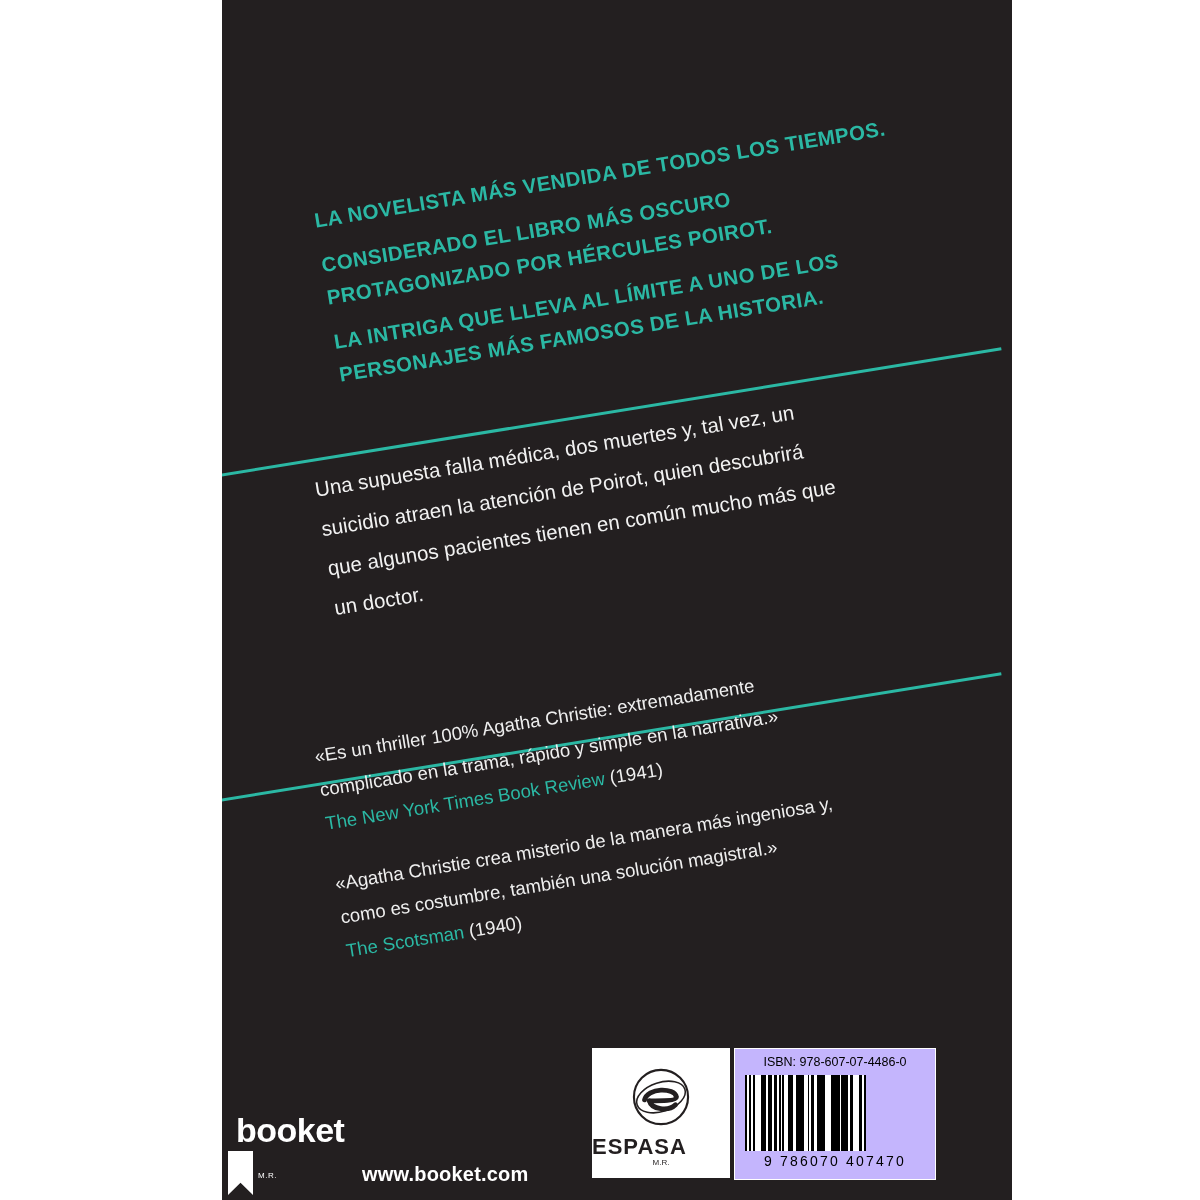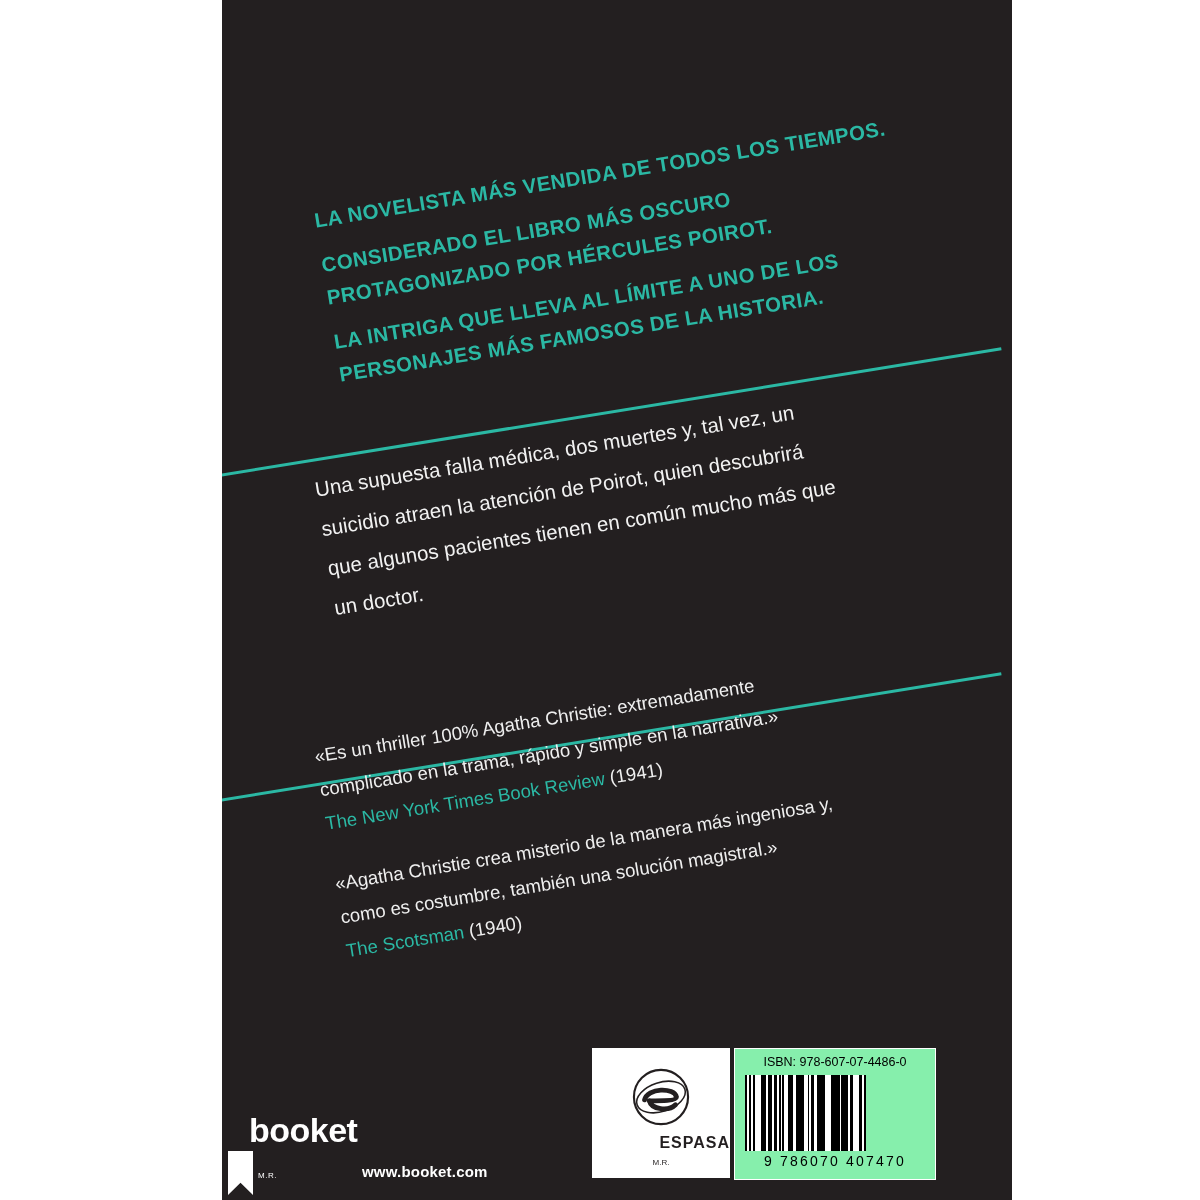--- a/index.html
+++ b/index.html
@@ -121,21 +121,20 @@
   }
   #booket-word {
     color: #ffffff;
     font-size: 34px;
     font-weight: bold;
     letter-spacing: -0.5px;
     line-height: 1;
     position: absolute;
     left: 8px;
     top: 18px;
-    margin-left: 13px;
   }
   #booket-bookmark {
     position: absolute;
     left: 0px;
     top: 56px;
     width: 25px;
     height: 44px;
     background: #ffffff;
     clip-path: polygon(0 0, 100% 0, 100% 100%, 50% 72%, 0 100%);
   }
@@ -146,21 +145,21 @@
     color: #ffffff;
     font-size: 8px;
     letter-spacing: 0.5px;
   }
 
   #booket-url {
     position: absolute;
     left: 140px;
     top: 143px;
     color: #ffffff;
-    font-size: 15px;
+    font-size: 20px;
     font-weight: bold;
     letter-spacing: 0.2px;
   }
 
   
   #espasa-box {
     position: absolute;
     left: 370px;
     top: 28px;
     width: 138px;
@@ -173,44 +172,44 @@
     top: 20px;
     transform: translateX(-50%);
     width: 58px;
     height: 58px;
   }
   #espasa-word {
     position: absolute;
     left: 0;
     right: 0;
     top: 86px;
-    text-align: right;
+    text-align: left;
     color: #231f20;
-    font-size: 16px;
+    font-size: 22px;
     font-weight: bold;
     letter-spacing: 1px;
   }
   #espasa-mr {
     position: absolute;
     left: 0;
     right: 0;
     top: 110px;
     text-align: center;
     color: #231f20;
     font-size: 8px;
   }
 
   
   #barcode-box {
     position: absolute;
     left: 512px;
     top: 28px;
     width: 200px;
     height: 130px;
-    background: #86efac;
+    background: #c4b5fd;
     border: 1px solid #ffffff;
   }
   #isbn-text {
     position: absolute;
     left: 0; right: 0;
     top: 6px;
     text-align: center;
     color: #000;
     font-size: 12.5px;
     font-family: "Liberation Sans", sans-serif;

